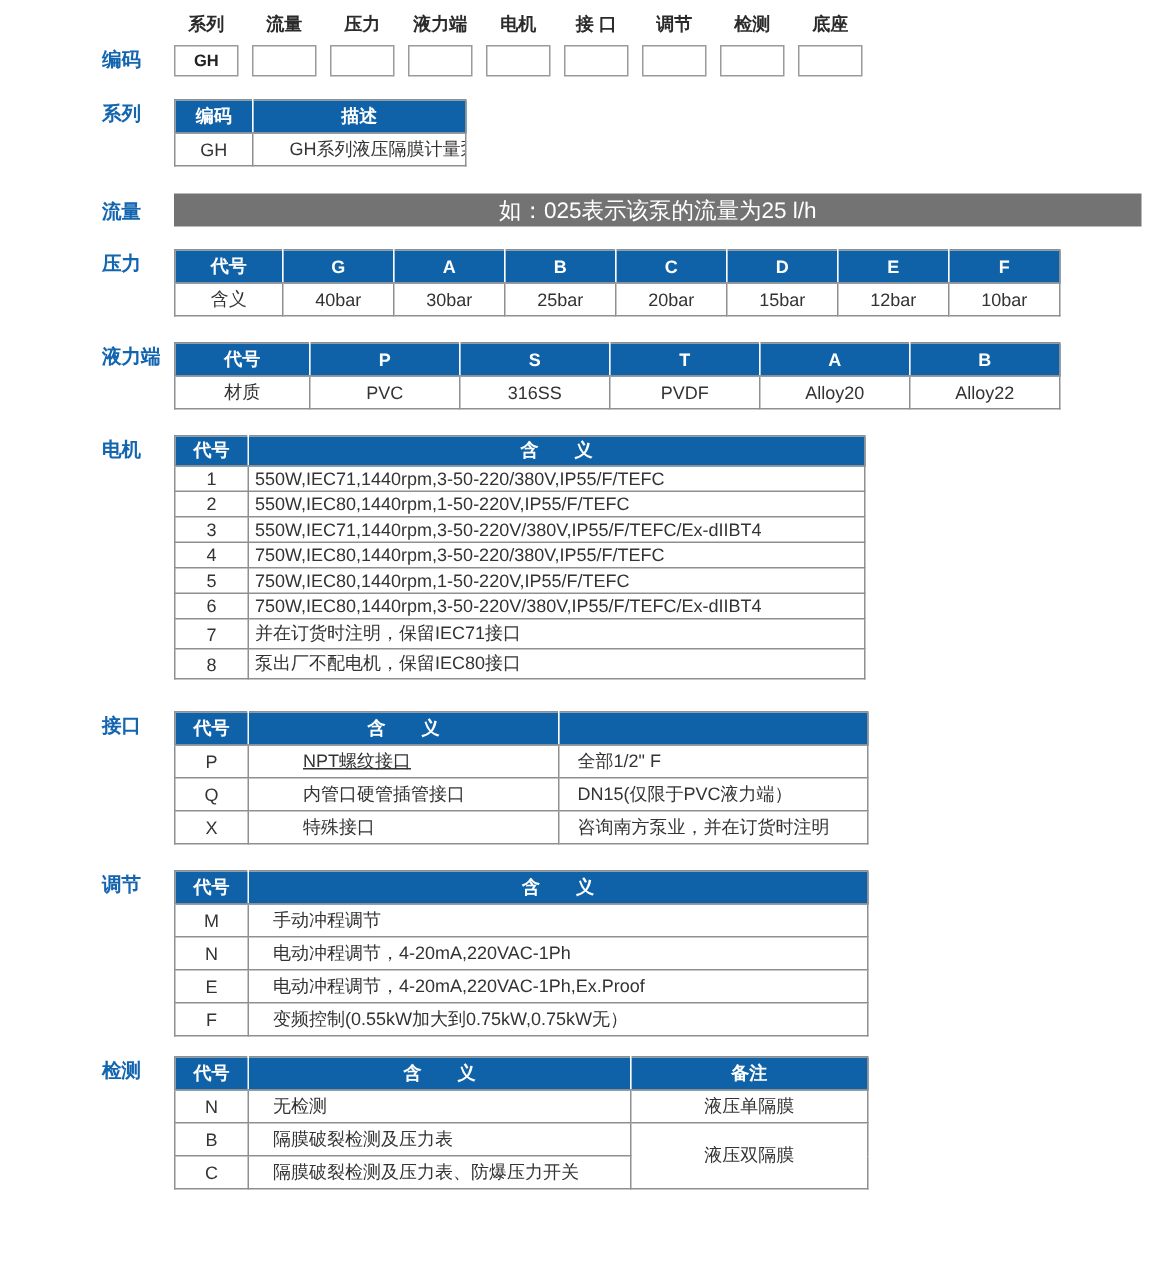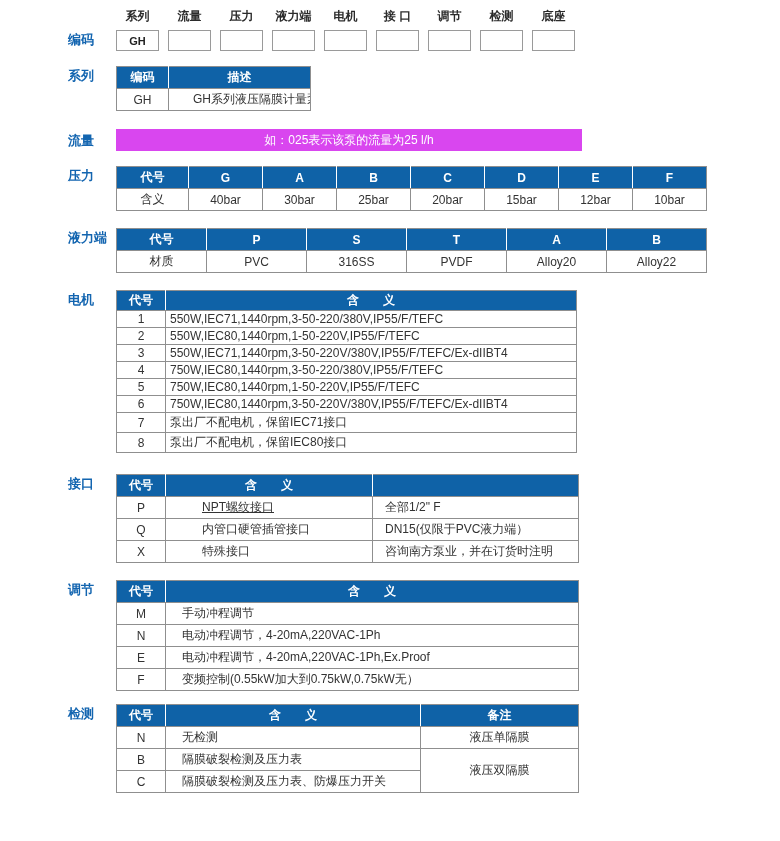--- a/index.html
+++ b/index.html
@@ -67,24 +67,24 @@
     font-size: 12px; color: #333;
     padding: 2px 4px; height: 19px;
     text-align: center;
     overflow: hidden; white-space: nowrap;
   }
   td.left { text-align: left; padding-left: 16px; }
   .motor-table td, .motor-table th { height: 17px; padding: 1px 4px; }
 
   
   .flow-bar {
-    width: 466px; height: 22px;
-    background: #d946ef; color: #fff;
+    width: 645px; height: 22px;
+    background: #737373; color: #fff;
     display: flex; align-items: center; justify-content: center;
-    font-size: 12px;
+    font-size: 15px;
   }
 </style>
 </head>
 <body>
 
 <div class="page">
 
 
   <div class="section coding">
     <div class="side-label">编码</div>
@@ -254,21 +254,21 @@
       <tr>
             <td>5</td>
             <td class="left">750W,IEC80,1440rpm,1-50-220V,IP55/F/TEFC</td>
           </tr>
       <tr>
             <td>6</td>
             <td class="left">750W,IEC80,1440rpm,3-50-220V/380V,IP55/F/TEFC/Ex-dIIBT4</td>
           </tr>
       <tr>
             <td>7</td>
-            <td class="left">泵出厂不配电机，保留IEC71接口</td>
+            <td class="left">并在订货时注明，保留IEC71接口</td>
           </tr>
       <tr>
             <td>8</td>
             <td class="left">泵出厂不配电机，保留IEC80接口</td>
           </tr>
     </tbody>
       </table>
   </div>
 
   <div class="section" style="margin-bottom:17px;">

